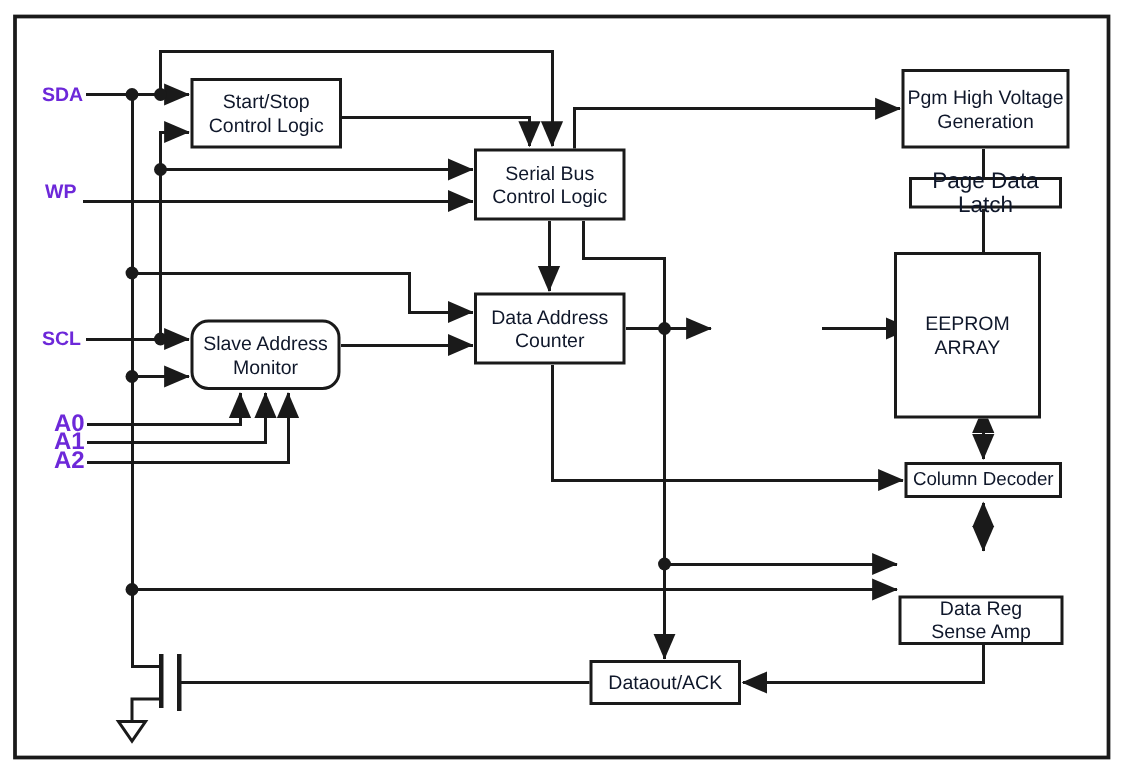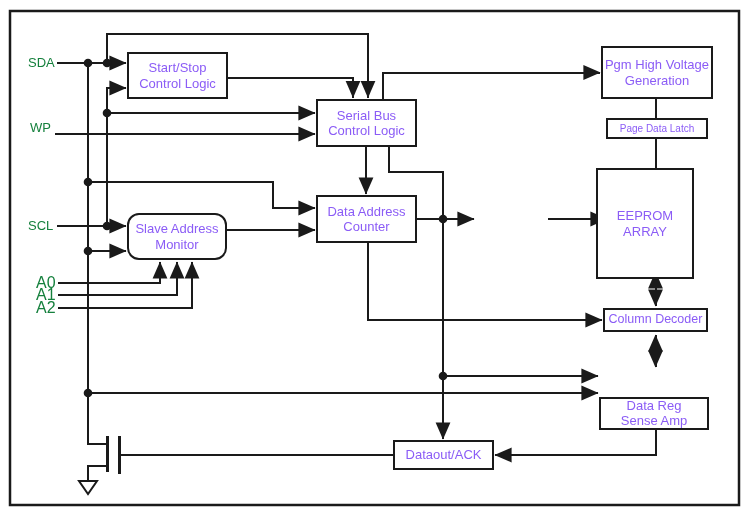--- a/index.html
+++ b/index.html
@@ -14,38 +14,39 @@
   #wires{position:absolute;left:0;top:0;}
   .block{
     position:absolute;
     box-sizing:border-box;
     border:2px solid #1a1a1a;
     background:#ffffff;
     display:flex;align-items:center;justify-content:center;
     text-align:center;
     white-space:pre-line;
     font-size:13px;line-height:15.5px;
-    color:#8b5cf6;
+    color:#0f172a;
   }
   .pin{
     position:absolute;
     font-size:13px;line-height:16px;
-    color:#15803d;
+    color:#6d28d9;
     white-space:nowrap;
+    font-weight:bold;
   }
   .pin.small{font-size:16px;line-height:14px;}
   
   #b-start-stop   {left:127px;top:52px;width:101px;height:47px;}
   #b-serial-bus   {left:316px;top:99px;width:101px;height:48px;}
   #b-slave-monitor{left:127px;top:213px;width:100px;height:47px;border-radius:12px;}
   #b-data-addr    {left:316px;top:195px;width:101px;height:48px;}
   #b-row-decoder  {left:475px;top:196px;width:73px;height:48px;}
   #b-eeprom       {left:596px;top:168px;width:98px;height:111px;}
   #b-pgm-hv       {left:601px;top:46px;width:112px;height:53px;}
-  #b-page-latch   {left:606px;top:118px;width:102px;height:21px;font-size:10px;}
+  #b-page-latch   {left:606px;top:118px;width:102px;height:21px;font-size:15px;}
   #b-col-decoder  {left:603px;top:308px;width:105px;height:24px;font-size:12.5px;}
   #b-data-reg     {left:599px;top:369px;width:110px;height:33px;line-height:14.5px;margin-top:28px;}
   #b-dataout      {left:393px;top:440px;width:101px;height:30px;}
   
   #p-sda{left:28px;top:55px;}
   #p-wp {left:30px;top:120px;}
   #p-scl{left:28px;top:218px;}
   #p-a0 {left:36px;top:276px;}
   #p-a1 {left:36px;top:288px;}
   #p-a2 {left:36px;top:301px;}

